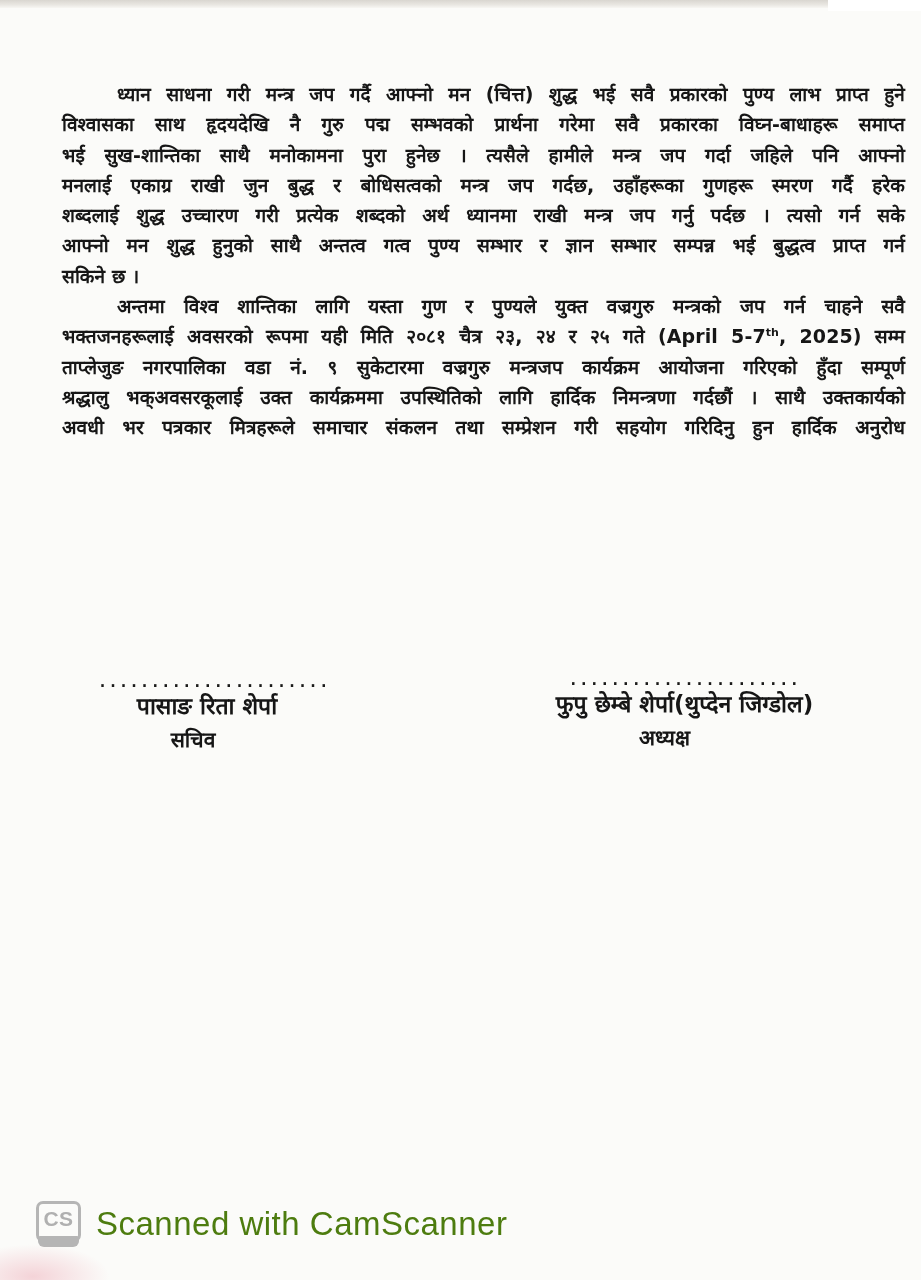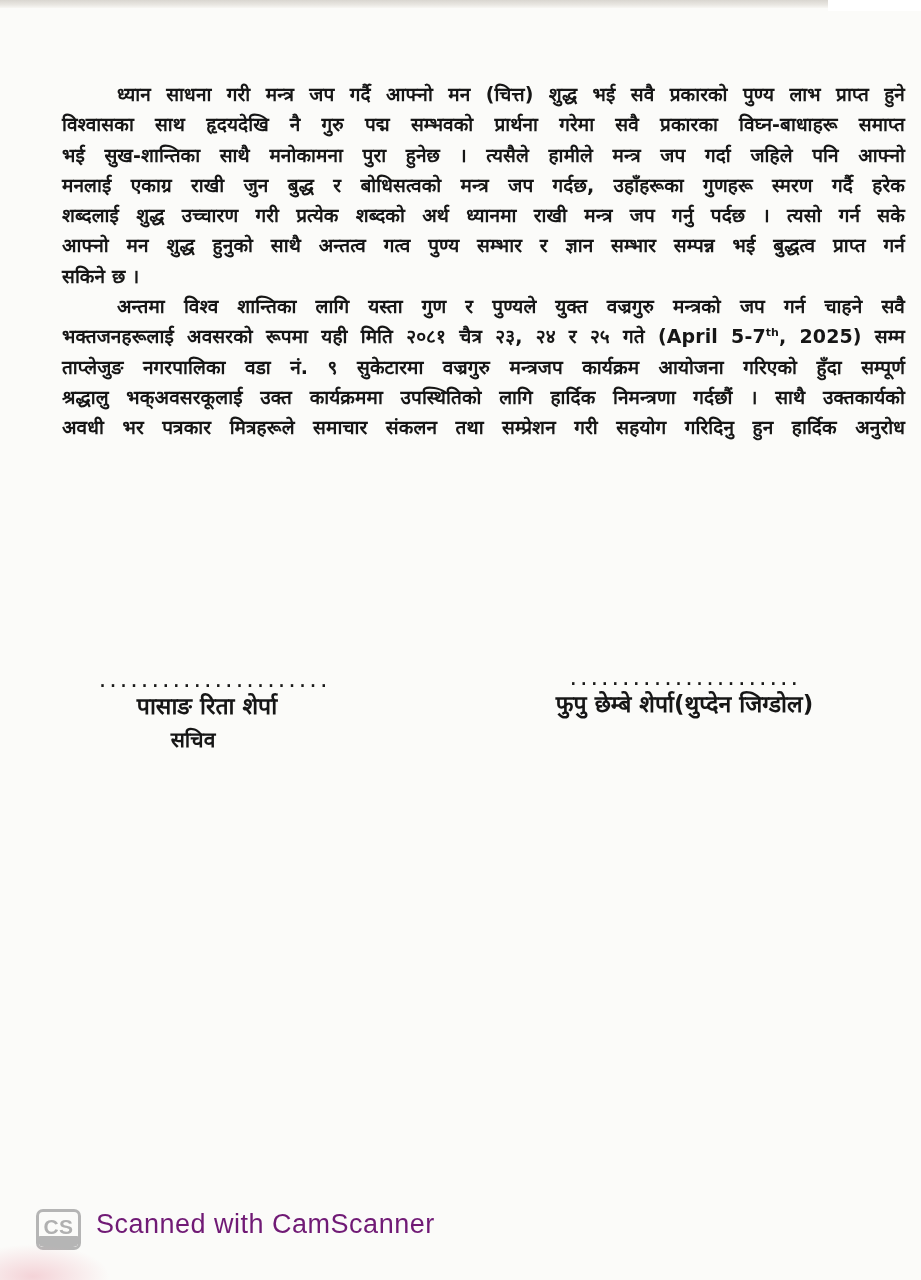--- a/index.html
+++ b/index.html
@@ -81,38 +81,38 @@
     position: absolute; left: 36px; top: 1201px;
     display: flex; align-items: center; gap: 15px;
     font-family: "Liberation Sans", sans-serif;
   }
   .cs-logo {
     position: relative;
     width: 45px; height: 46px;
     flex: 0 0 auto;
   }
   .cs-box {
-    position: absolute; top: 8px; left: 0;
+    position: absolute; top: 0; left: 0;
     width: 45px; height: 41px;
     border: 3.5px solid #b5b5b5;
     border-radius: 7px;
     display: flex; align-items: center; justify-content: center;
     padding-bottom: 6px;
     color: #b0b0b0;
     font-size: 21px; font-weight: bold; letter-spacing: 0.5px;
   }
   .cs-bar {
     position: absolute; left: 2px; bottom: 0;
     width: 41px; height: 11px;
     background: #b5b5b5;
     border-radius: 2px 2px 6px 6px;
   }
   .cs-label {
-    font-size: 27px;
-    color: #701a75;
+    font-size: 33px;
+    color: #4d7c0f;
     font-weight: 400;
     letter-spacing: 0.5px;
     white-space: nowrap;
   }
 </style>
 </head>
 <body>
 
 <div class="scan-top-edge"></div>
 <div class="scan-top-corner"></div>
@@ -136,20 +136,21 @@
 
 <div class="sig sig-left">
   <div class="sig-dots">......................</div>
   <div class="sig-name">पासाङ रिता शेर्पा</div>
   <div class="sig-role">सचिव</div>
 </div>
 
 <div class="sig sig-right">
   <div class="sig-dots">......................</div>
   <div class="sig-name">फुपु छेम्बे शेर्पा(थुप्देन जिग्डोल)</div>
+  <div class="sig-role">अध्यक्ष</div>
 </div>
 
 <div class="footer">
   <div class="cs-logo">
     <div class="cs-box">CS</div>
     <div class="cs-bar"></div>
   </div>
   <div class="cs-label">Scanned with CamScanner</div>
 </div>
 

